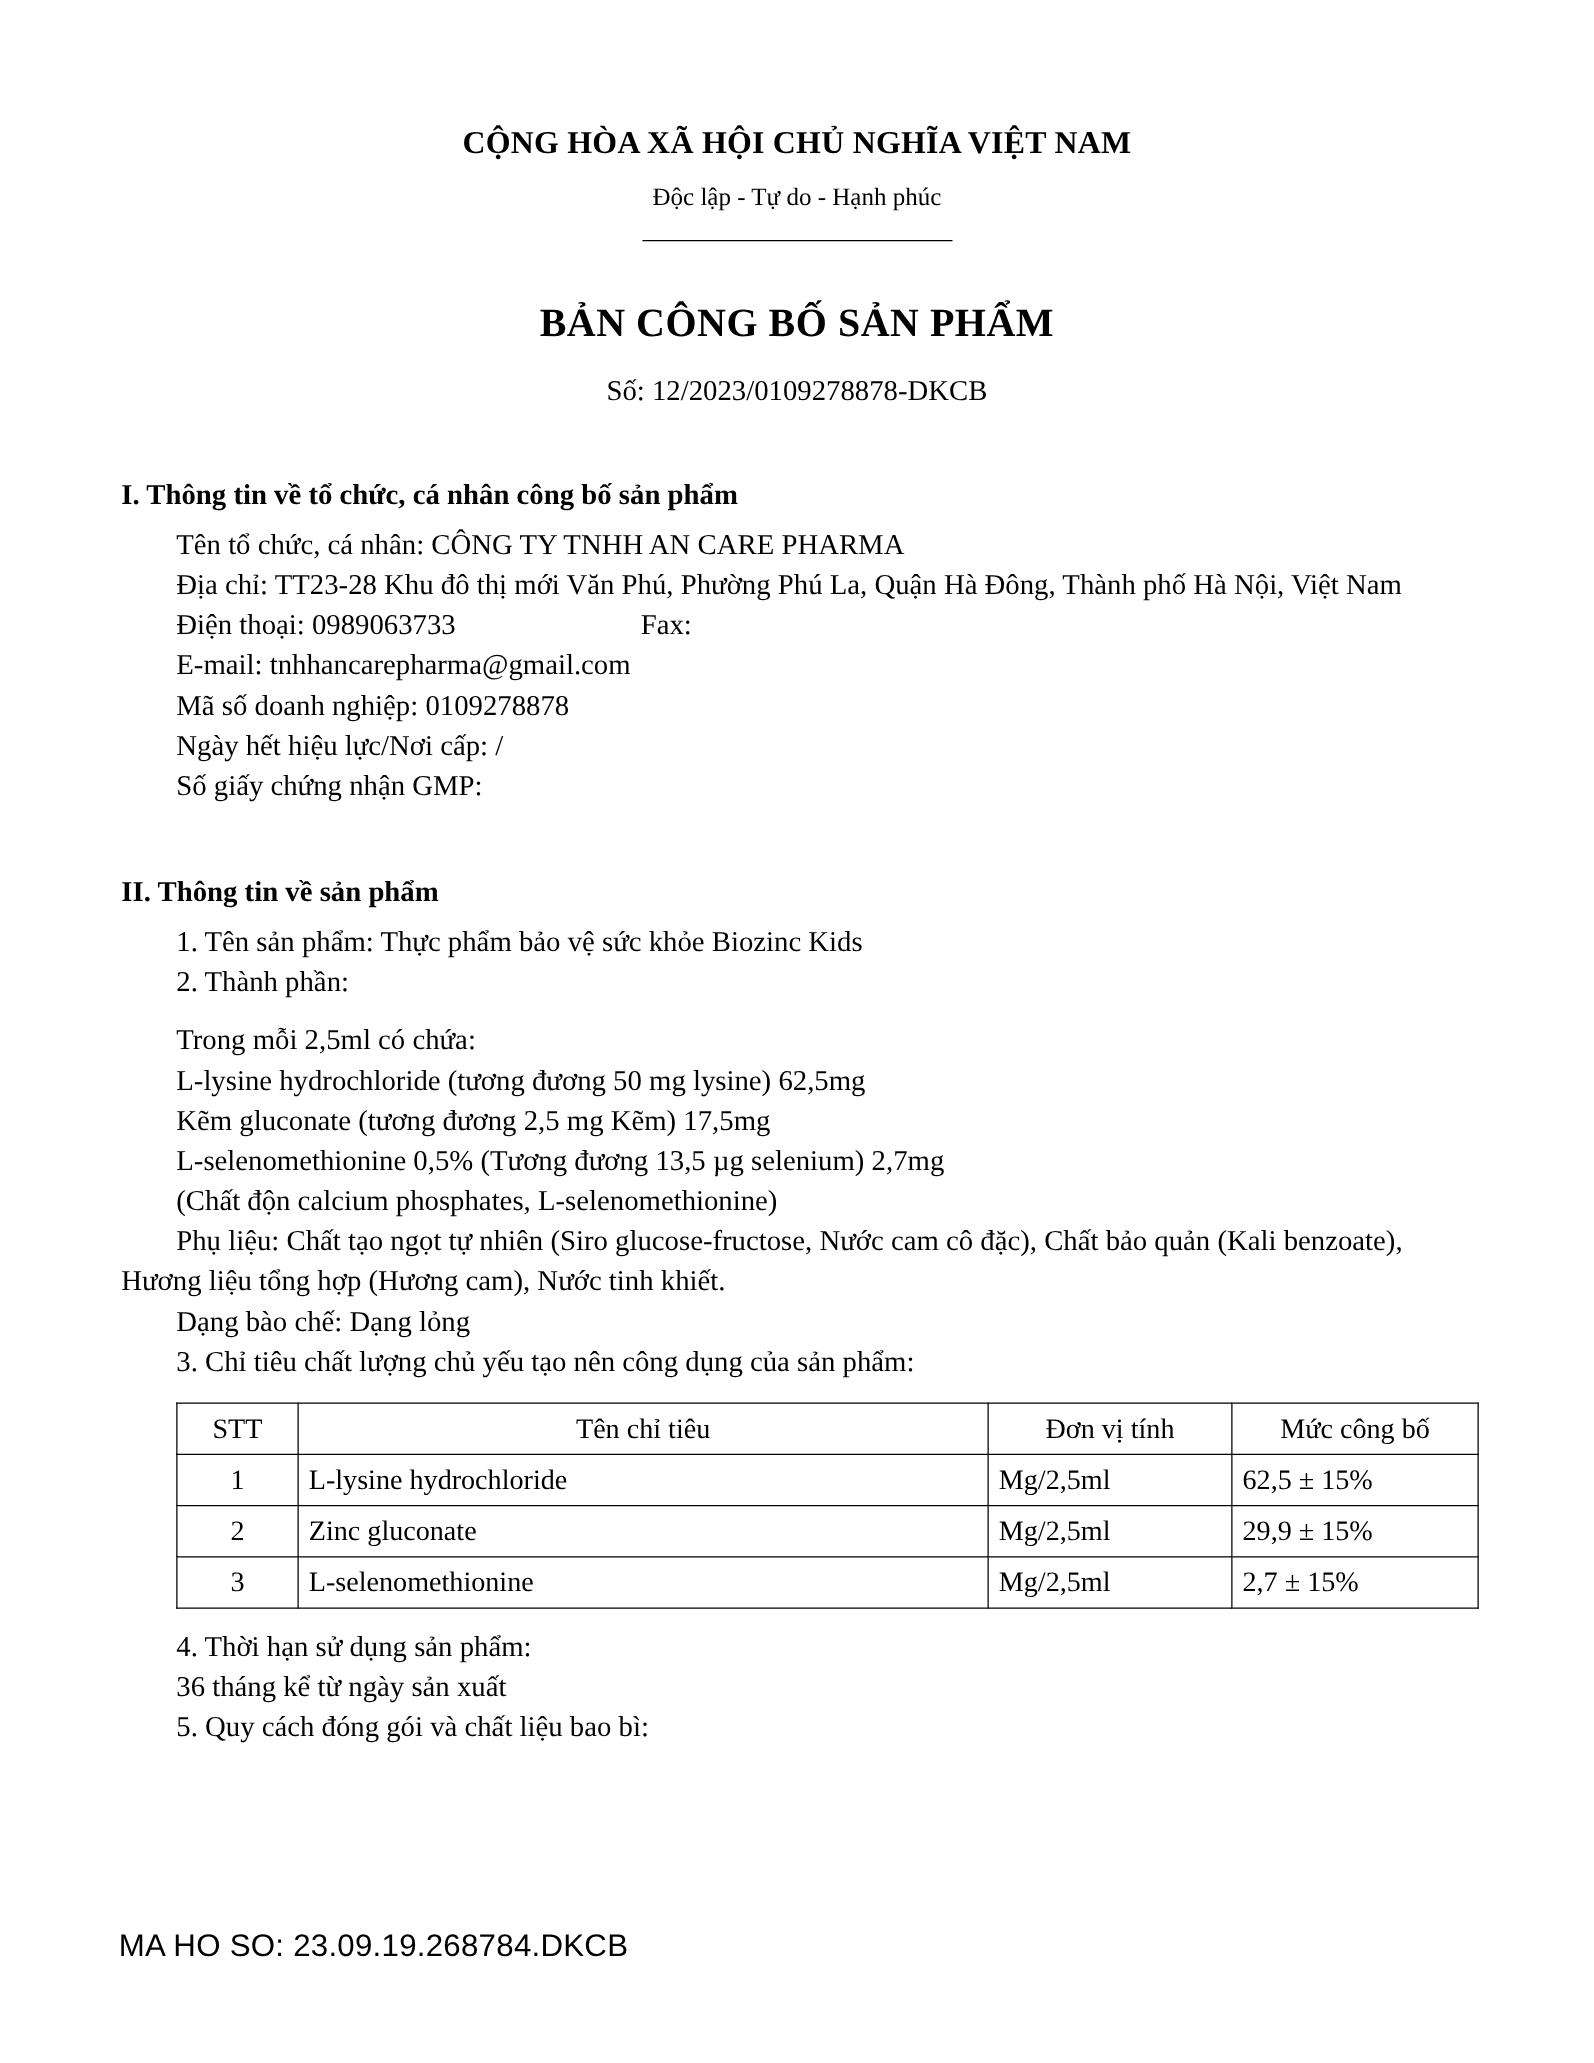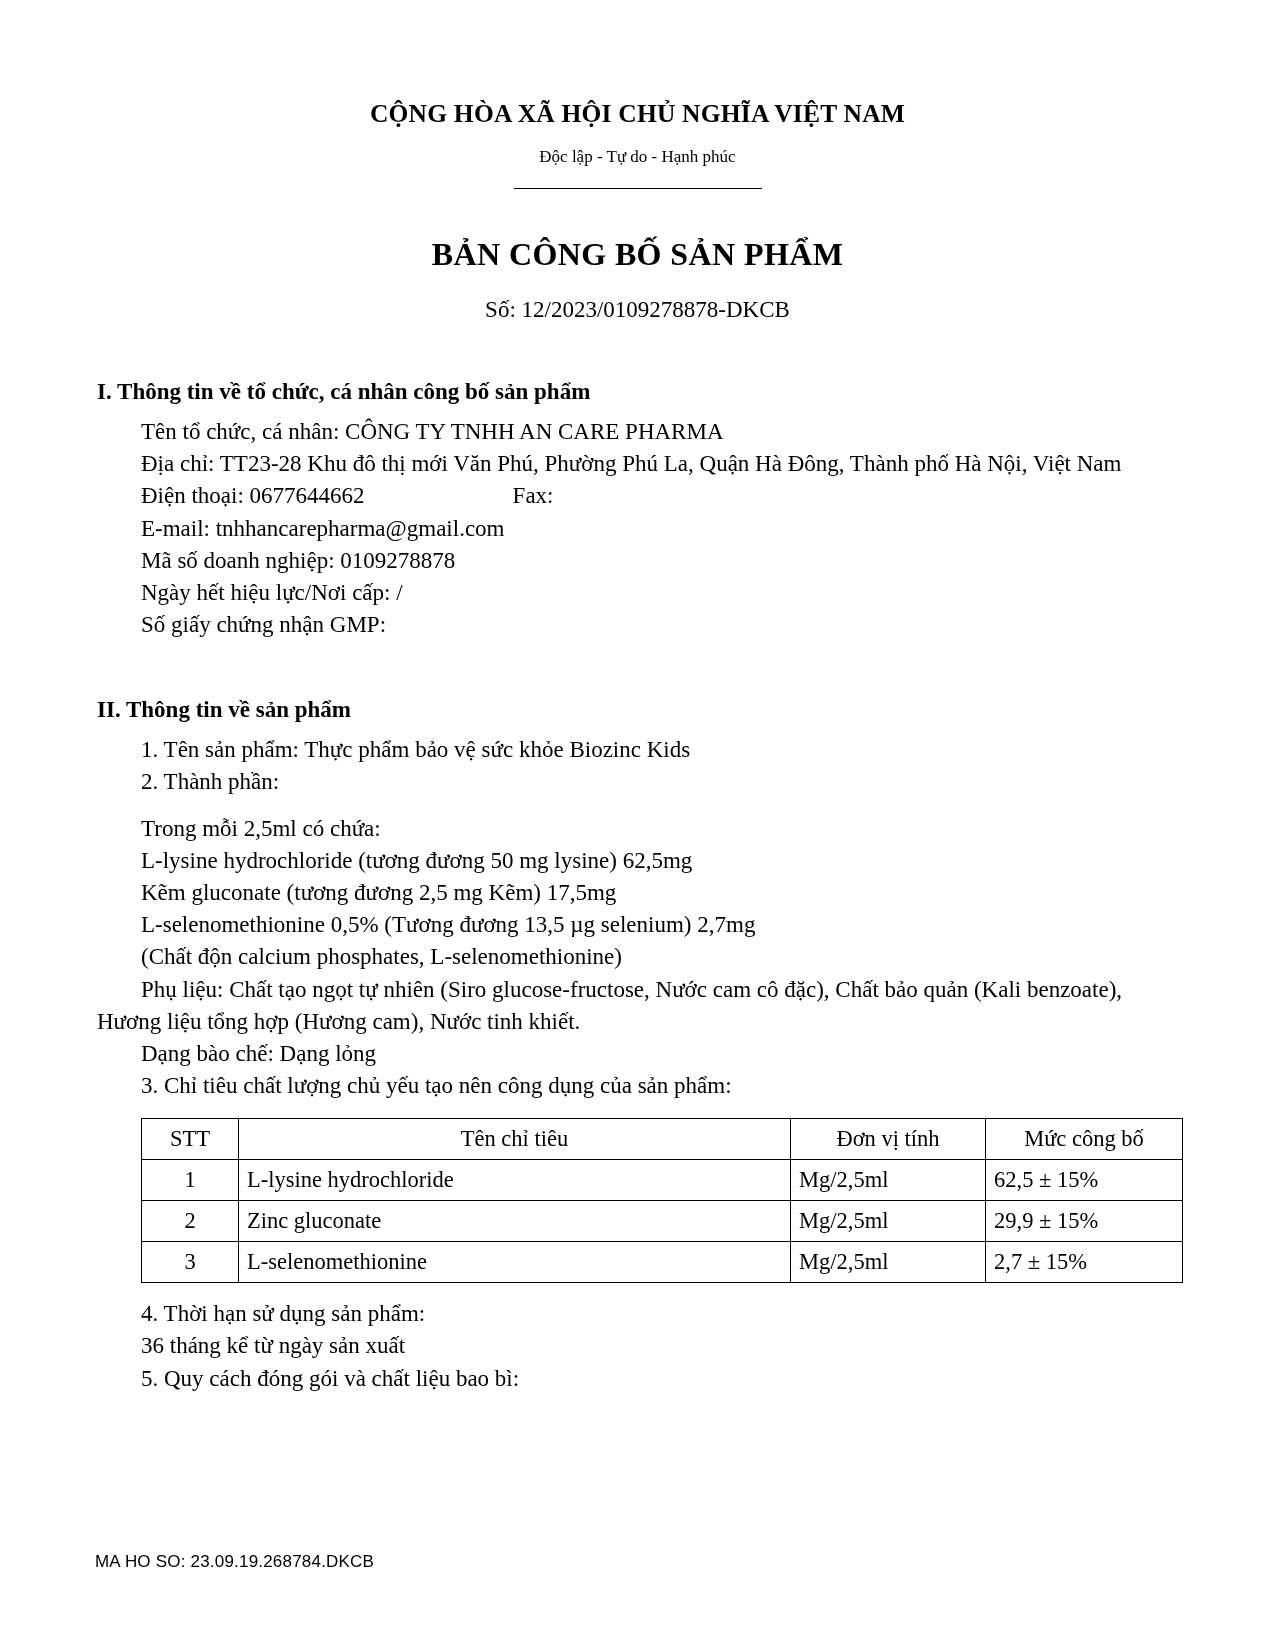--- a/index.html
+++ b/index.html
@@ -30,21 +30,21 @@
     text-align: center;
     padding-top: 98px;
   }
   .national-title {
     font-size: 25.5px;
     font-weight: bold;
     letter-spacing: 0.2px;
     line-height: 1.25;
   }
   .national-motto {
-    font-size: 17px;
+    font-size: 20px;
     font-weight: normal;
     margin-top: 16px;
     line-height: 1.25;
   }
   .motto-rule {
     width: 248px;
     height: 0;
     border-bottom: 1.6px solid #000;
     margin: 21px auto 0 auto;
   }
@@ -121,21 +121,21 @@
   .col-unit  { width: 178px; text-align: left; }
   .col-level { width: 180px; text-align: left; }
   th.col-name, th.col-unit, th.col-level { text-align: center; }
 
   
   .doc-footer {
     position: absolute;
     left: 95px;
     bottom: 78px;
     font-family: "Liberation Sans", "DejaVu Sans", sans-serif;
-    font-size: 17px;
+    font-size: 25px;
     letter-spacing: 0.2px;
     color: #000;
   }
 </style>
 </head>
 <body>
 
 <div class="page">
 
   <div class="doc-header">
@@ -149,21 +149,21 @@
   <div class="doc-number">Số: 12/2023/0109278878-DKCB</div>
 
   <div class="content">
 
     <div class="section-heading">I. Thông tin về tổ chức, cá nhân công bố sản phẩm</div>
 
     <div class="block-group">
       <p class="line">Tên tổ chức, cá nhân: CÔNG TY TNHH AN CARE PHARMA</p>
       <p class="line tight">Địa chỉ: TT23-28 Khu đô thị mới Văn Phú, Phường Phú La, Quận Hà Đông, Thành phố Hà Nội, Việt Nam</p>
       <p class="line gap">
-        <span>Điện thoại: 0677644662</span><span style="display:inline-block;width:148px"></span><span>Fax:</span>
+        <span>Điện thoại: 0989063733</span><span style="display:inline-block;width:148px"></span><span>Fax:</span>
       </p>
       <p class="line gap">E-mail: tnhhancarepharma@gmail.com</p>
       <p class="line gap">Mã số doanh nghiệp: 0109278878</p>
       <p class="line tight">Ngày hết hiệu lực/Nơi cấp: /</p>
       <p class="line tight">Số giấy chứng nhận GMP:</p>
     </div>
 
     <div class="section-heading second">II. Thông tin về sản phẩm</div>
 
     <div class="block-group">

